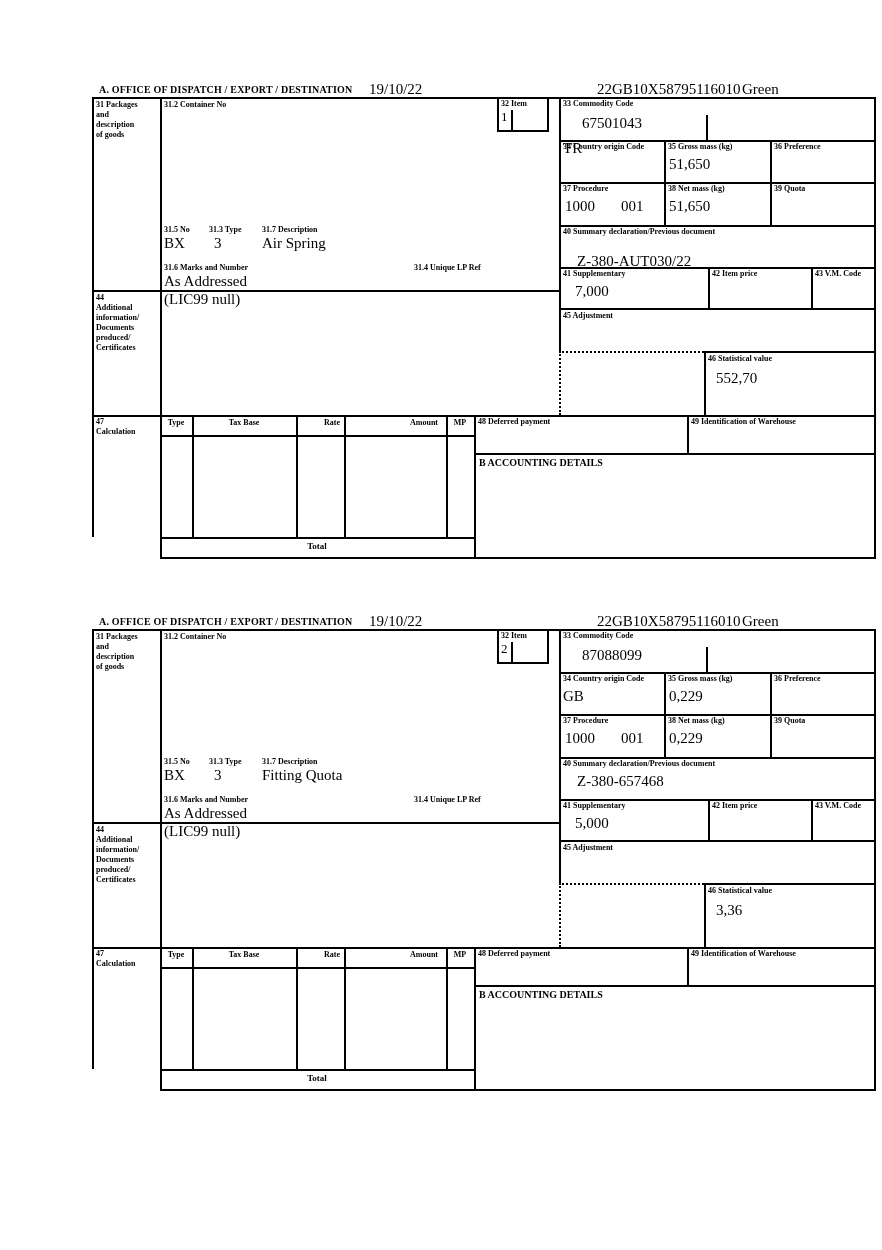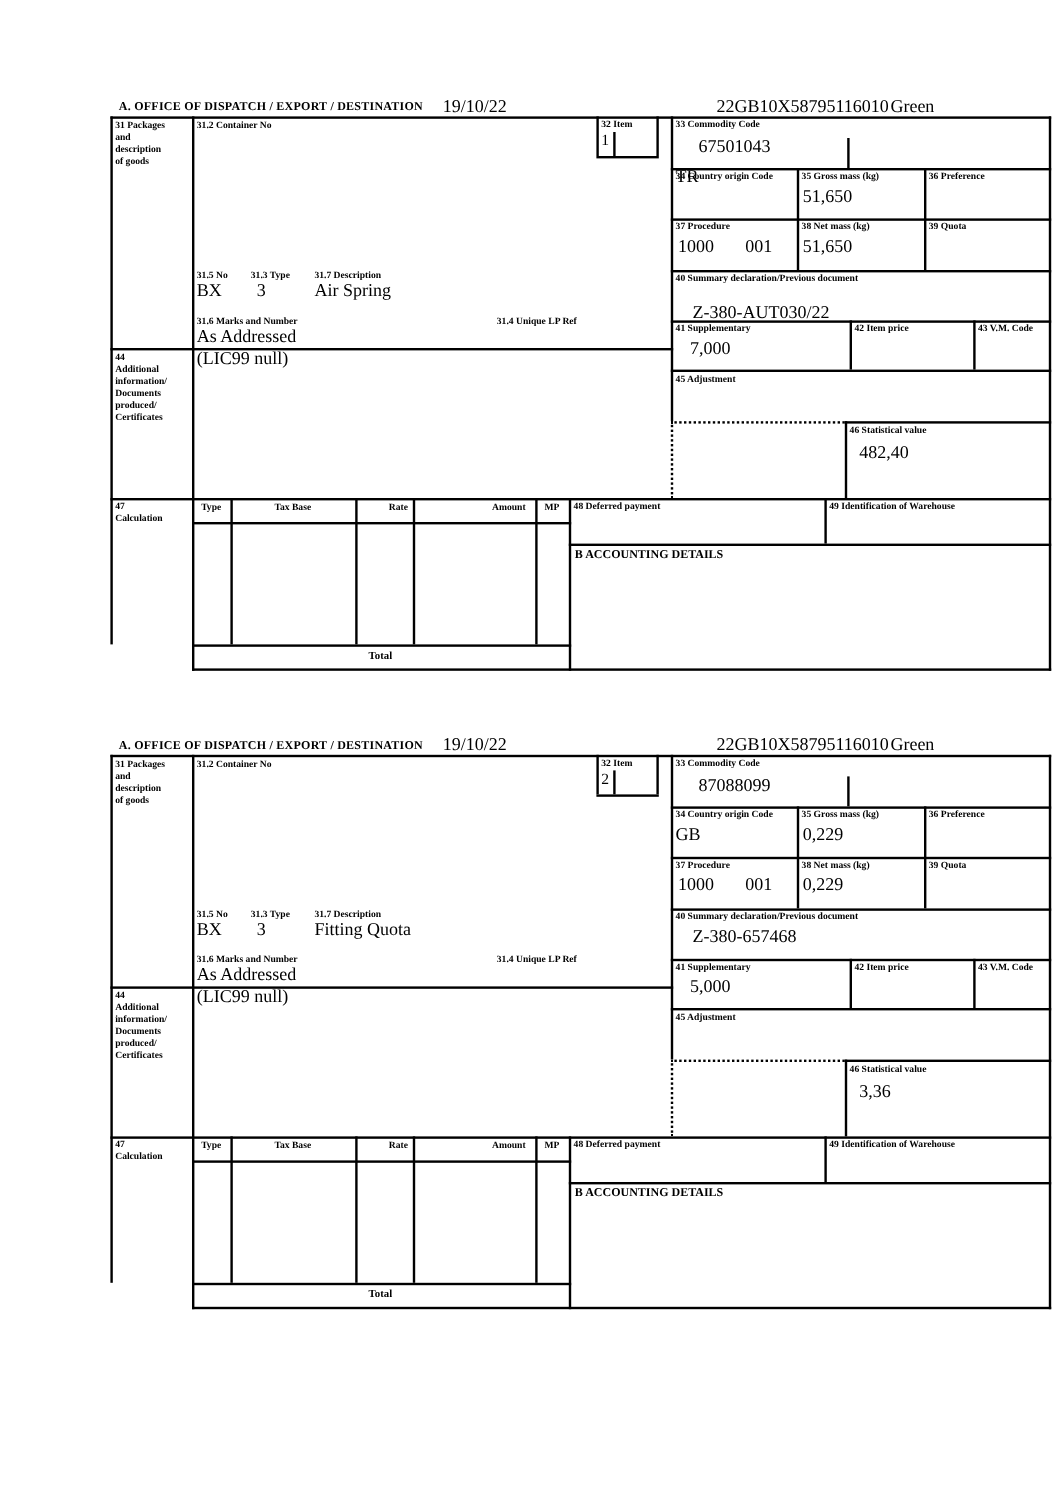--- a/index.html
+++ b/index.html
@@ -112,21 +112,21 @@
 
   <div class="val-sm" style="left:409px;top:30px">1</div>
   <div class="val" style="left:490px;top:35px">67501043</div>
   <div class="val" style="left:471px;top:60px">TR</div>
   <div class="val" style="left:577px;top:76px">51,650</div>
   <div class="val" style="left:473px;top:118px">1000</div>
   <div class="val" style="left:529px;top:118px">001</div>
   <div class="val" style="left:577px;top:118px">51,650</div>
   <div class="val" style="left:485px;top:173px">Z-380-AUT030/22</div>
   <div class="val" style="left:483px;top:203px">7,000</div>
-  <div class="val" style="left:624px;top:290px">482,40</div>
+  <div class="val" style="left:624px;top:290px">552,70</div>
   <div class="val" style="left:72px;top:155px">BX</div>
   <div class="val" style="left:122px;top:155px">3</div>
   <div class="val" style="left:170px;top:155px">Air Spring</div>
   <div class="val" style="left:72px;top:193px">As Addressed</div>
   <div class="val" style="left:72px;top:211px">(LIC99 null)</div>
 </div>
 
 <div class="form" style="top:612px">
   <div class="t hdr-office" style="left:7px;top:4px">A. OFFICE OF DISPATCH / EXPORT / DESTINATION</div>
   <div class="t hdr-val" style="left:277px;top:1px">19/10/22</div>

